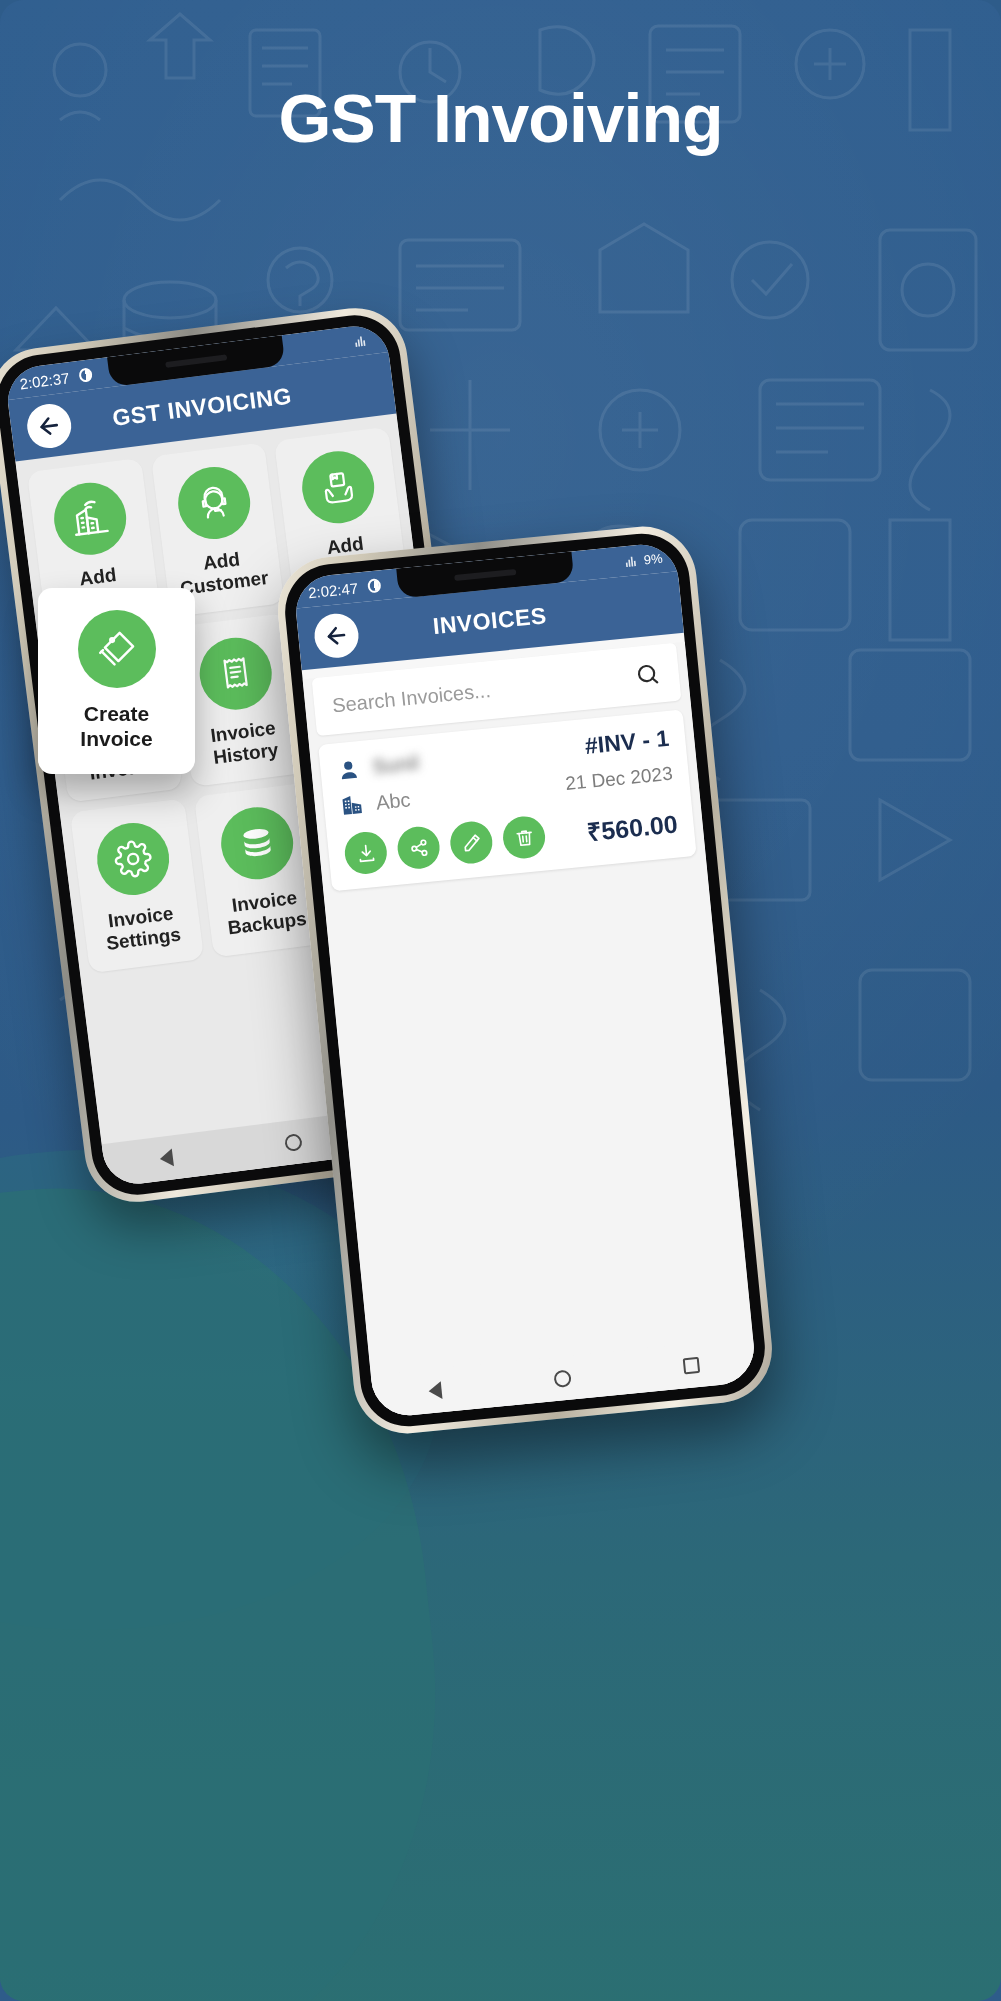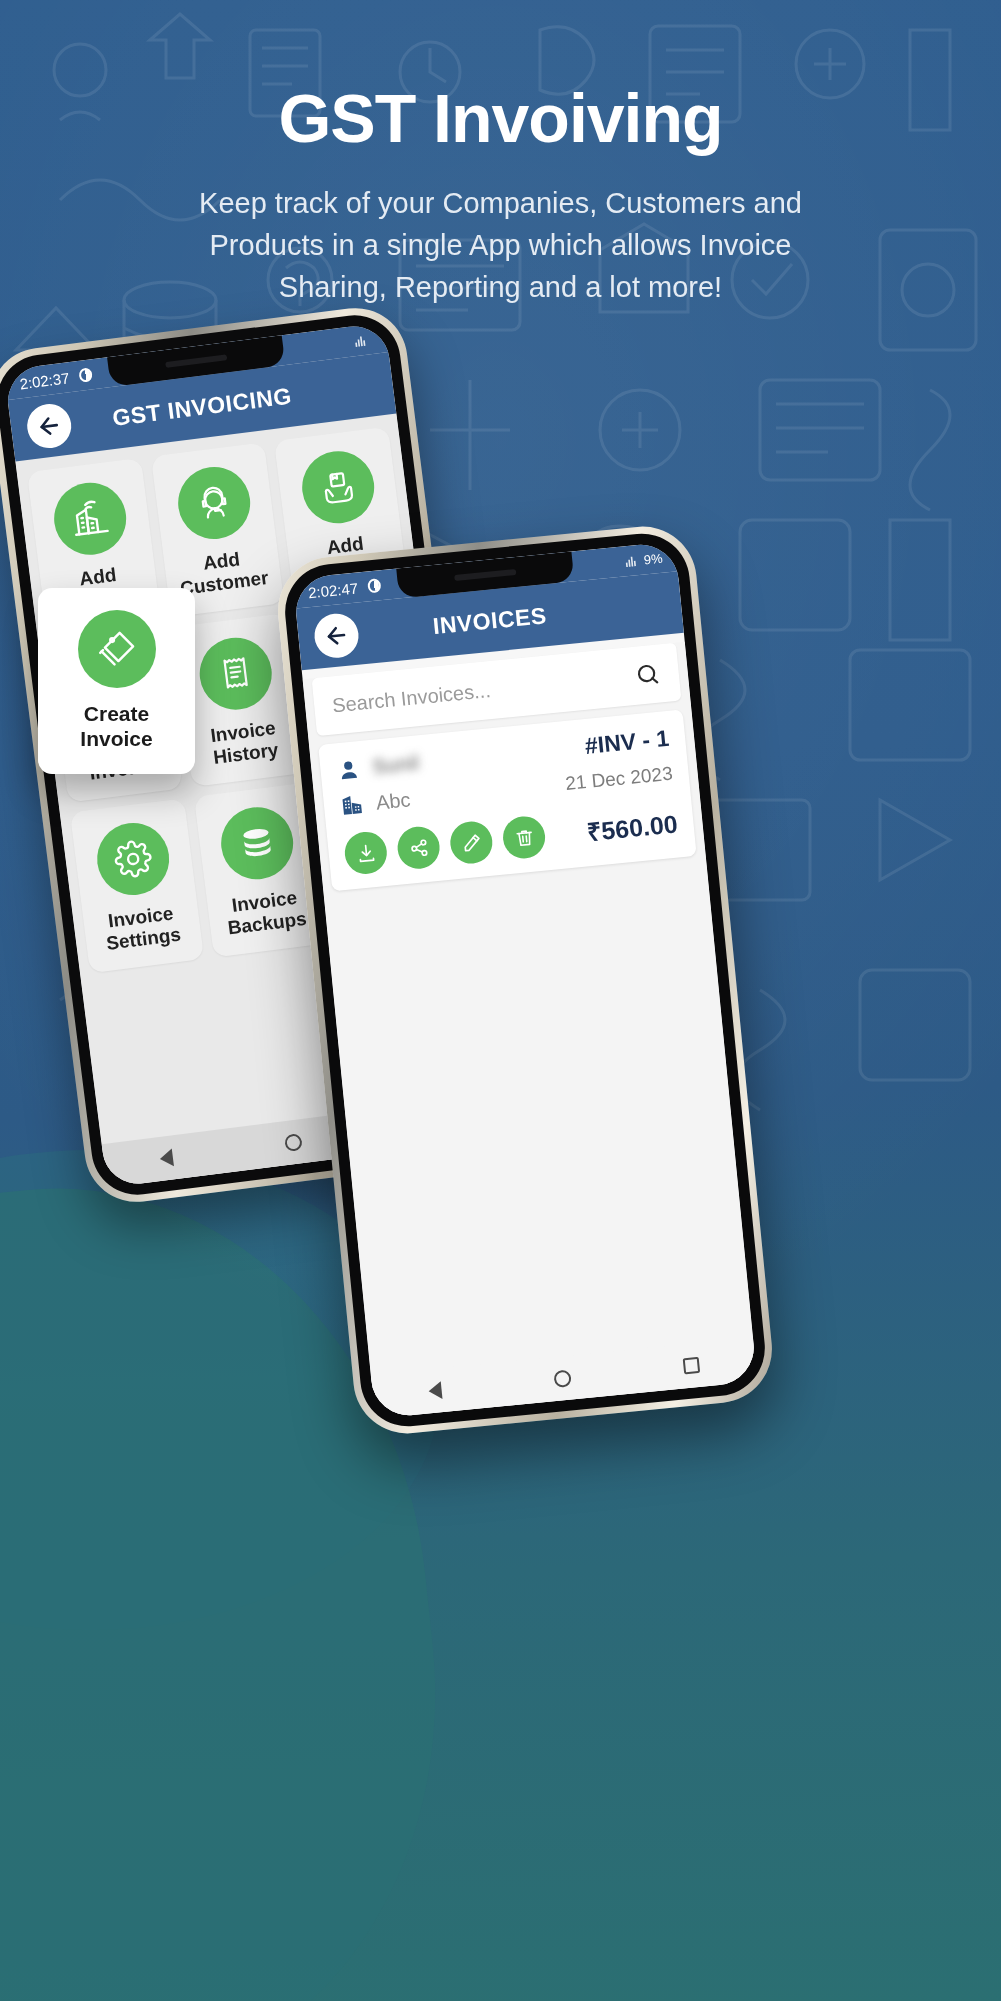--- a/index.html
+++ b/index.html
@@ -1,21 +1,21 @@
 <!DOCTYPE html>
 <html><head>
 <meta charset="utf-8">
 <style>
   html,body{margin:0;padding:0;}
   body{
     width:1001px;height:2001px;position:relative;overflow:hidden;
     font-family:"Liberation Sans", sans-serif;
     background:#2e5c8a;
   }
-  .stage{position:absolute;inset:0;overflow:hidden;}
+  .stage{position:absolute;inset:0;overflow:hidden;border-radius:24px;}
 
   
   .bg-base{
     position:absolute;inset:0;
     background:linear-gradient(178deg,#2f5e8f 0%,#2e5c8c 38%,#2d5a86 55%,#2c6878 78%,#2b6f72 100%);
   }
   .bg-blob{
     position:absolute;left:-330px;top:1190px;width:760px;height:900px;
     border-radius:50% 48% 46% 52%;
     background:#2b6f74;opacity:.75;
@@ -283,21 +283,20 @@
       <path d="M600 980 l80 0 l0 100 l-80 0 z"></path>
       <path d="M760 990 q50 30 0 60 q-50 30 0 60"></path>
       <rect x="860" y="970" width="110" height="110" rx="12"></rect>
     </g>
   </svg>
 
   <div class="bg-vign"></div>
 
   <div class="hero">
     <h1 class="hero-title">GST Invoiving</h1>
-    <p class="hero-sub">Keep track of your Companies, Customers and Products in a single App which allows Invoice Sharing, Reporting and a lot more!</p>
   </div>
 
   <div class="phone phone-left">
     <div class="body">
       <div class="bezel">
         <div class="screen">
 
           <div class="notch">
             <div class="speaker"></div>
           </div>

